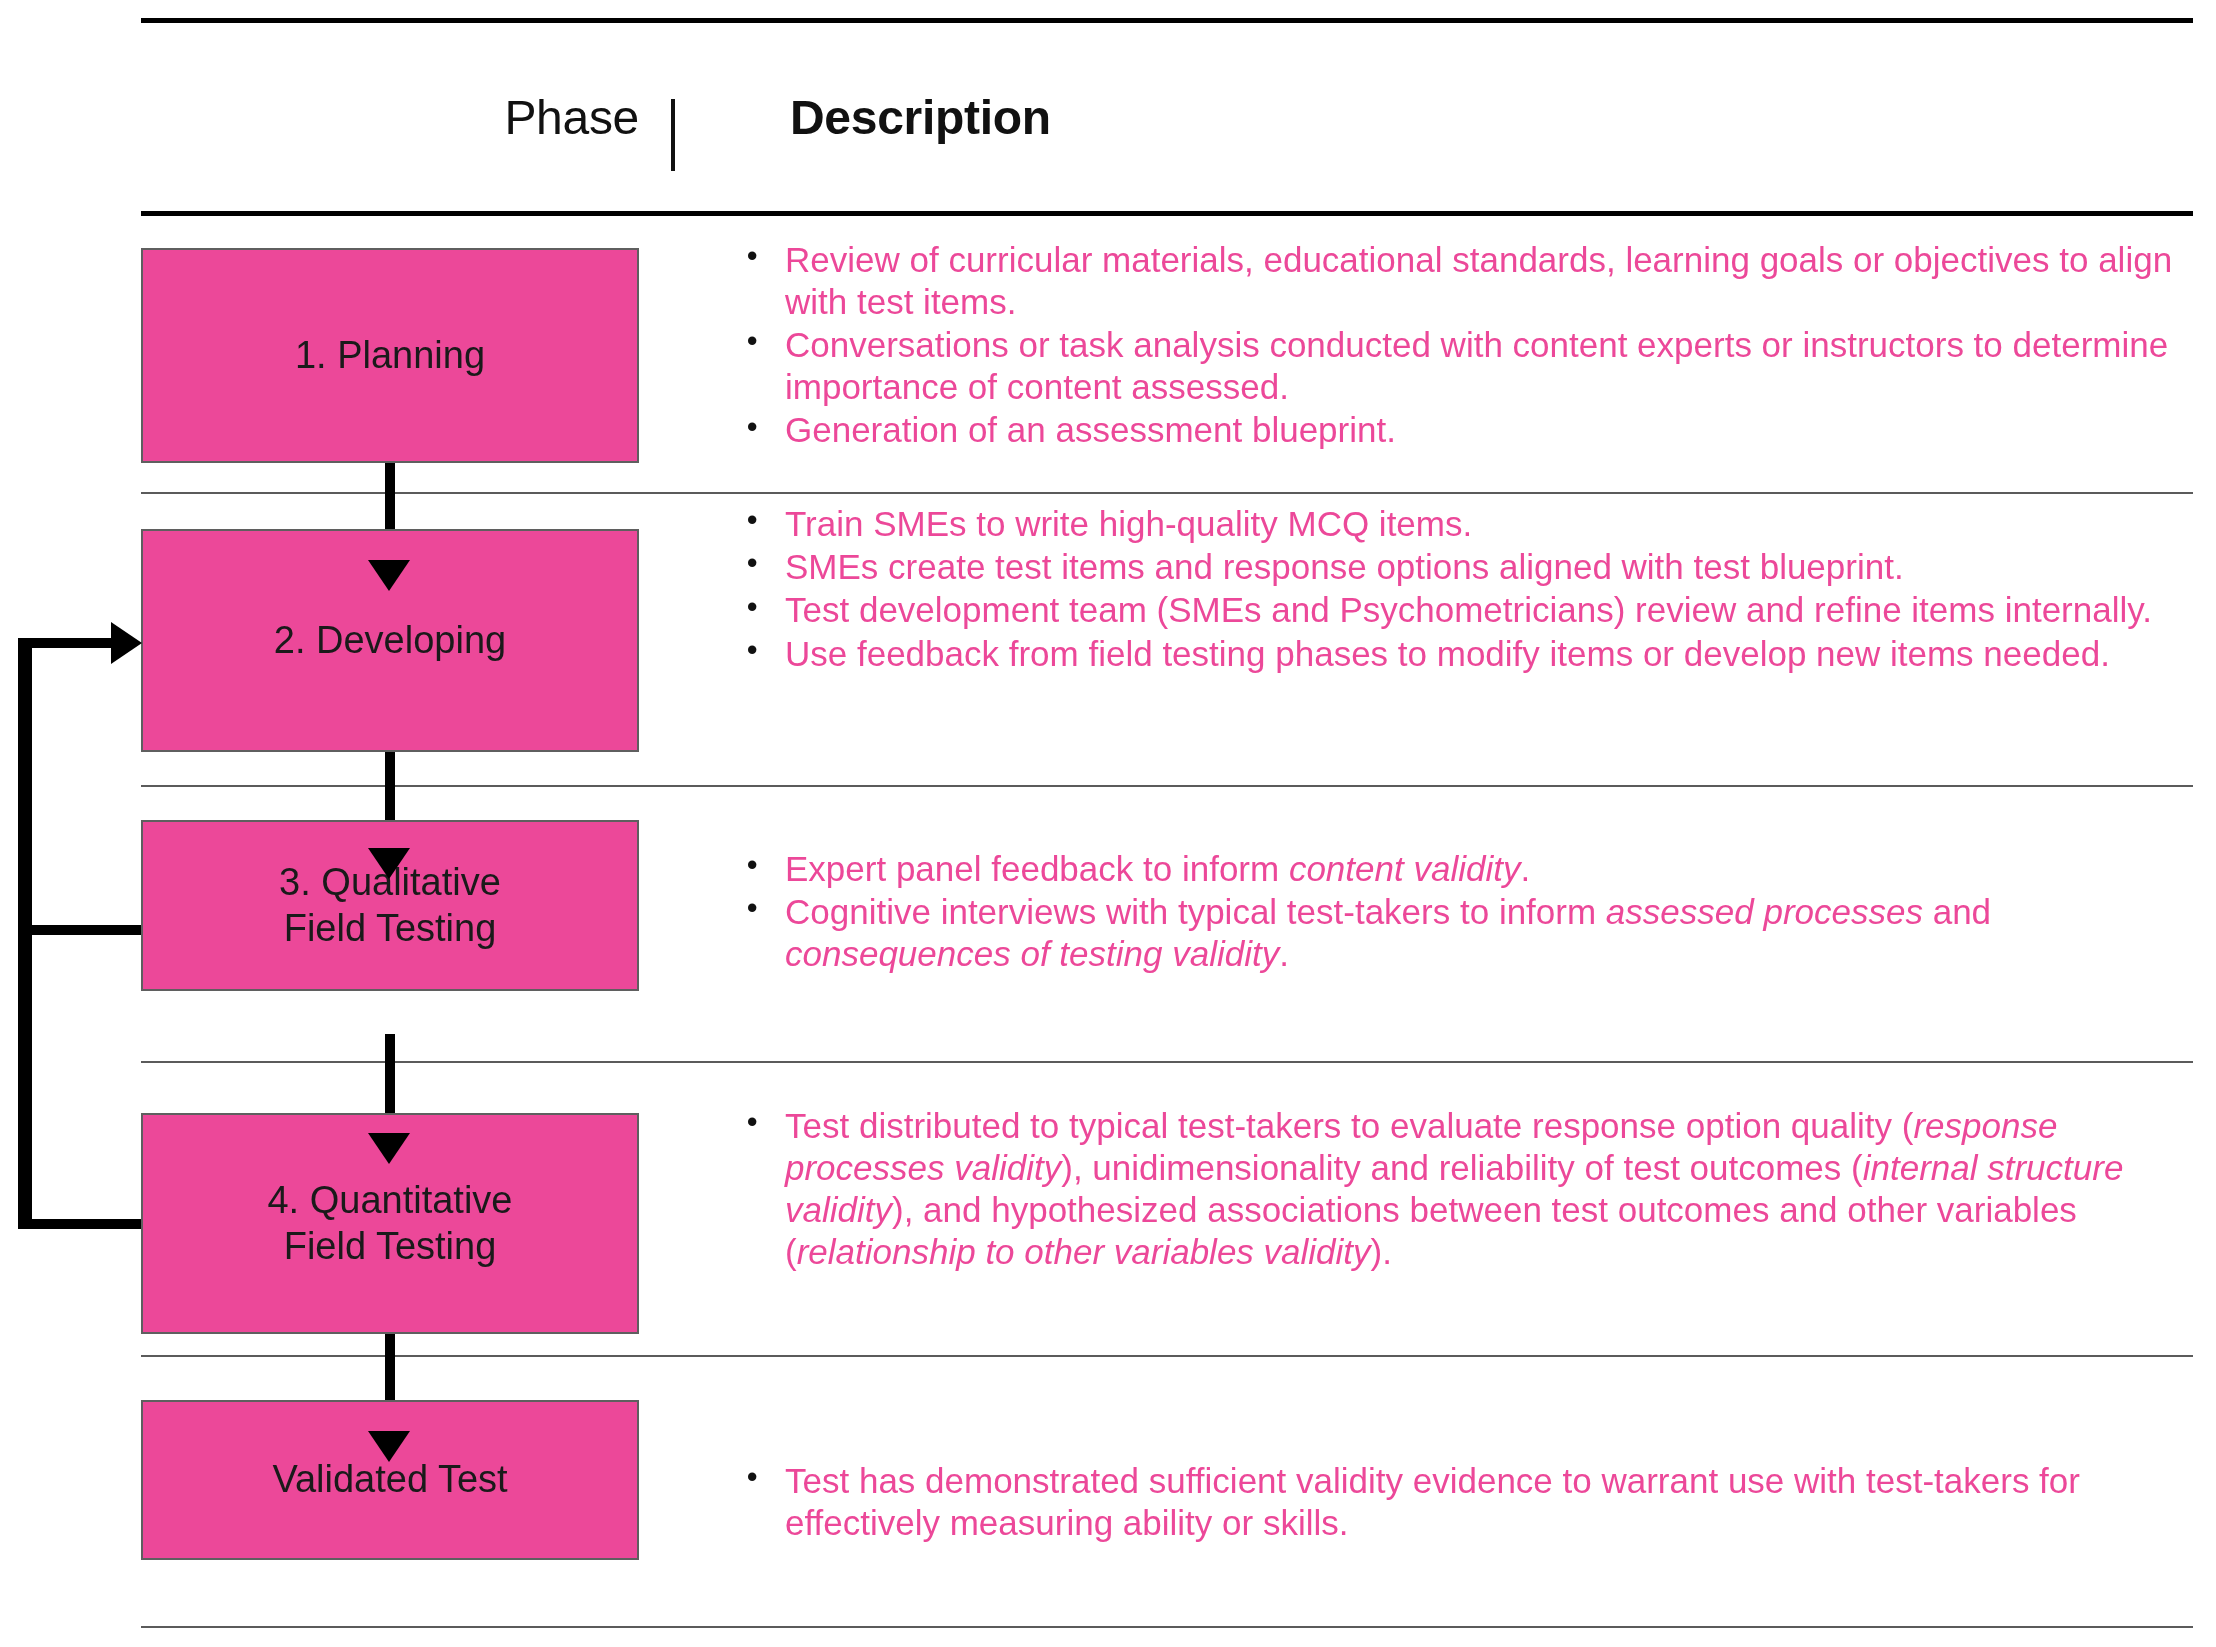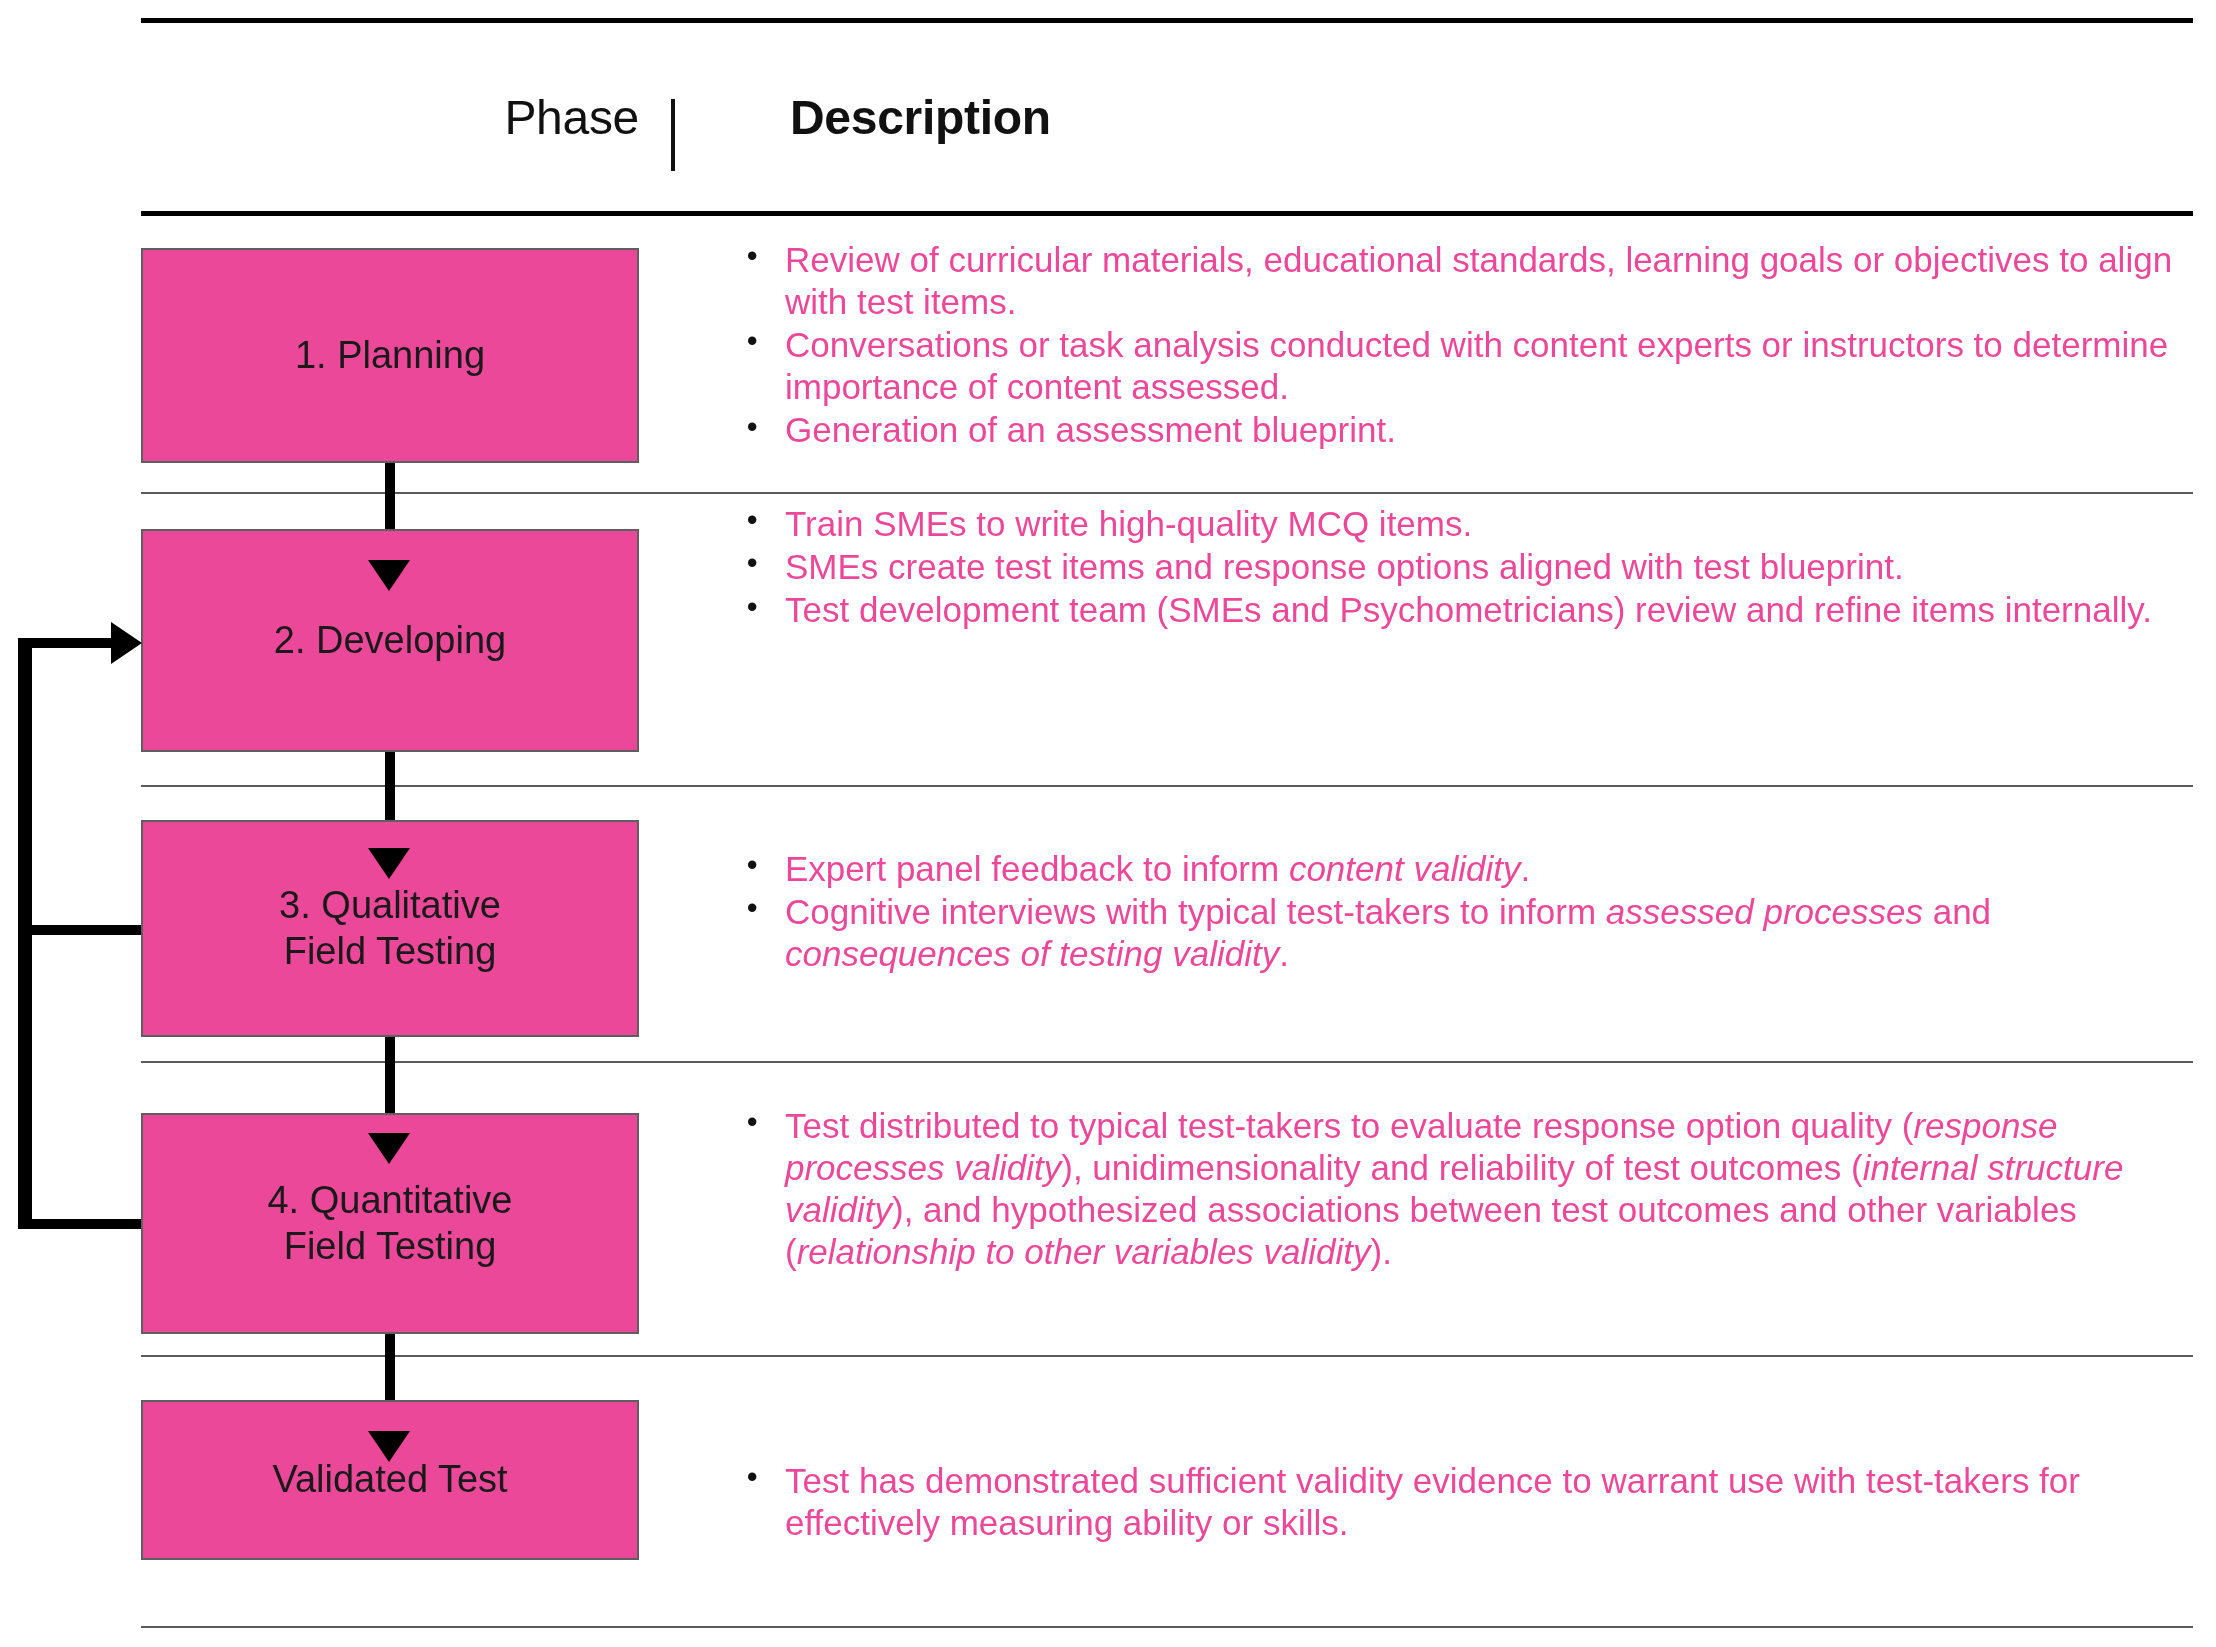--- a/index.html
+++ b/index.html
@@ -159,21 +159,21 @@
   <div class="rule-thin" style="top:1626px;"></div>
 
   <div class="phase-box" style="top:248px; height:215px;">
     <span class="phase-label">1. Planning</span>
   </div>
 
   <div class="phase-box" style="top:529px; height:223px;">
     <span class="phase-label">2. Developing</span>
   </div>
 
-  <div class="phase-box" style="top:820px; height:217px;">
+  <div class="phase-box" style="top:820px; height:171px;">
     <span class="phase-label">3. Qualitative
 Field Testing</span>
   </div>
 
   <div class="phase-box" style="top:1113px; height:221px;">
     <span class="phase-label">4. Quantitative
 Field Testing</span>
   </div>
 
   <div class="phase-box" style="top:1400px; height:160px;">
@@ -207,20 +207,21 @@
         <li>Conversations or task analysis conducted with content experts or instructors to determine importance of content assessed.</li>
         <li>Generation of an assessment blueprint.</li>
       </ul>
   </div>
 
   <div class="desc-cell" style="top:503px;">
     <ul class="desc-list">
         <li>Train SMEs to write high-quality MCQ items.</li>
         <li>SMEs create test items and response options aligned with test blueprint.</li>
         <li>Test development team (SMEs and Psychometricians) review and refine items internally.</li>
+        <li>Use feedback from field testing phases to modify items or develop new items needed.</li>
       </ul>
   </div>
 
   <div class="desc-cell" style="top:848px;">
     <ul class="desc-list">
         <li>Expert panel feedback to inform <em>content validity</em>.</li>
         <li>Cognitive interviews with typical test-takers to inform <em>assessed processes</em> and <em>consequences of testing validity</em>.</li>
       </ul>
   </div>
 

